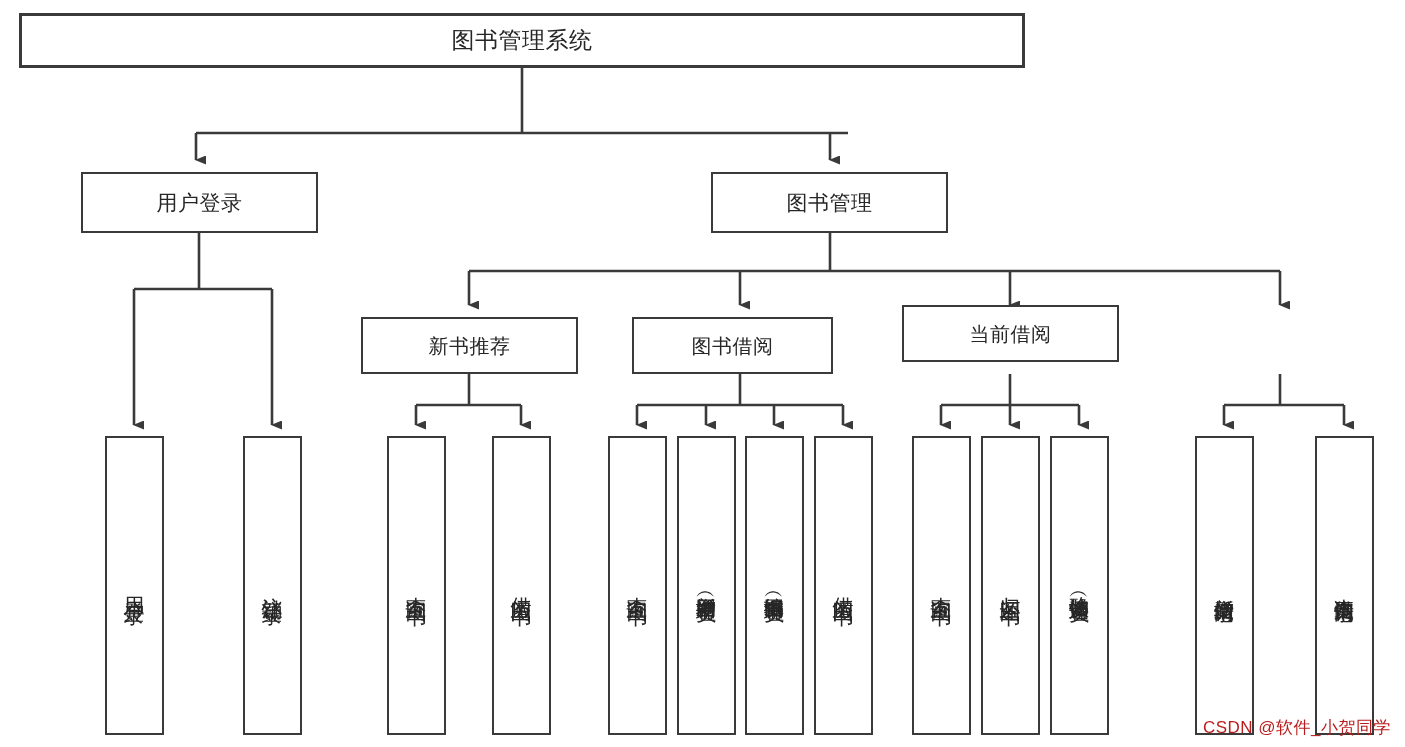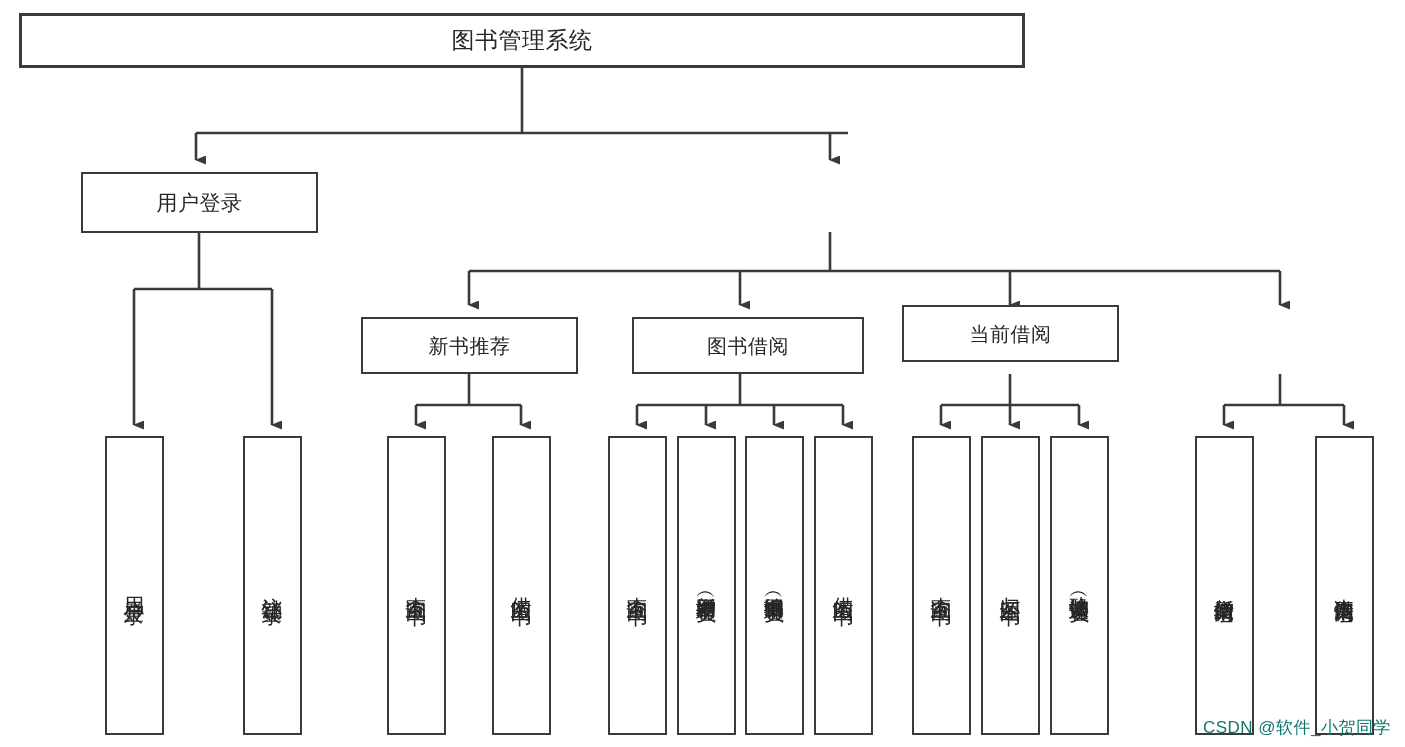--- a/index.html
+++ b/index.html
@@ -59,21 +59,21 @@
   }
   .node-leaf.tight .node-label {
     letter-spacing: 1px;
     font-size: 20px;
   }
   #watermark {
     position: absolute;
     right: 14px;
     bottom: 8px;
     font-size: 17px;
-    color: #0f766e;
+    color: #b91c1c;
     letter-spacing: 0.5px;
     white-space: nowrap;
     z-index: 5;
     font-family: "Liberation Sans", "DejaVu Sans", sans-serif;
   }
 </style>
 </head>
 <body>
 
 <div id="canvas">
@@ -128,25 +128,28 @@
     </g>
   </svg>
 
   <div class="node node-root lv0" style="left:19px; top:13px; width:1006px; height:55px;">
     <span class="node-label">图书管理系统</span>
   </div>
 
   <div class="node lv1" style="left:81px; top:172px; width:237px; height:61px;">
     <span class="node-label">用户登录</span>
   </div>
+  <div class="node lv1" style="left:711px; top:172px; width:237px; height:61px;">
+    <span class="node-label">图书管理</span>
+  </div>
 
   <div class="node lv2" style="left:361px; top:317px; width:217px; height:57px;">
     <span class="node-label">新书推荐</span>
   </div>
-  <div class="node lv2" style="left:632px; top:317px; width:232px; height:57px;">
+  <div class="node lv2" style="left:632px; top:317px; width:201px; height:57px;">
     <span class="node-label">图书借阅</span>
   </div>
   <div class="node lv2" style="left:902px; top:305px; width:217px; height:57px;">
     <span class="node-label">当前借阅</span>
   </div>
 
   <div class="node node-leaf" style="left:105px; top:436px; width:59px; height:299px;">
     <span class="node-label">用户登录</span>
   </div>
   <div class="node node-leaf" style="left:243px; top:436px; width:59px; height:299px;">

